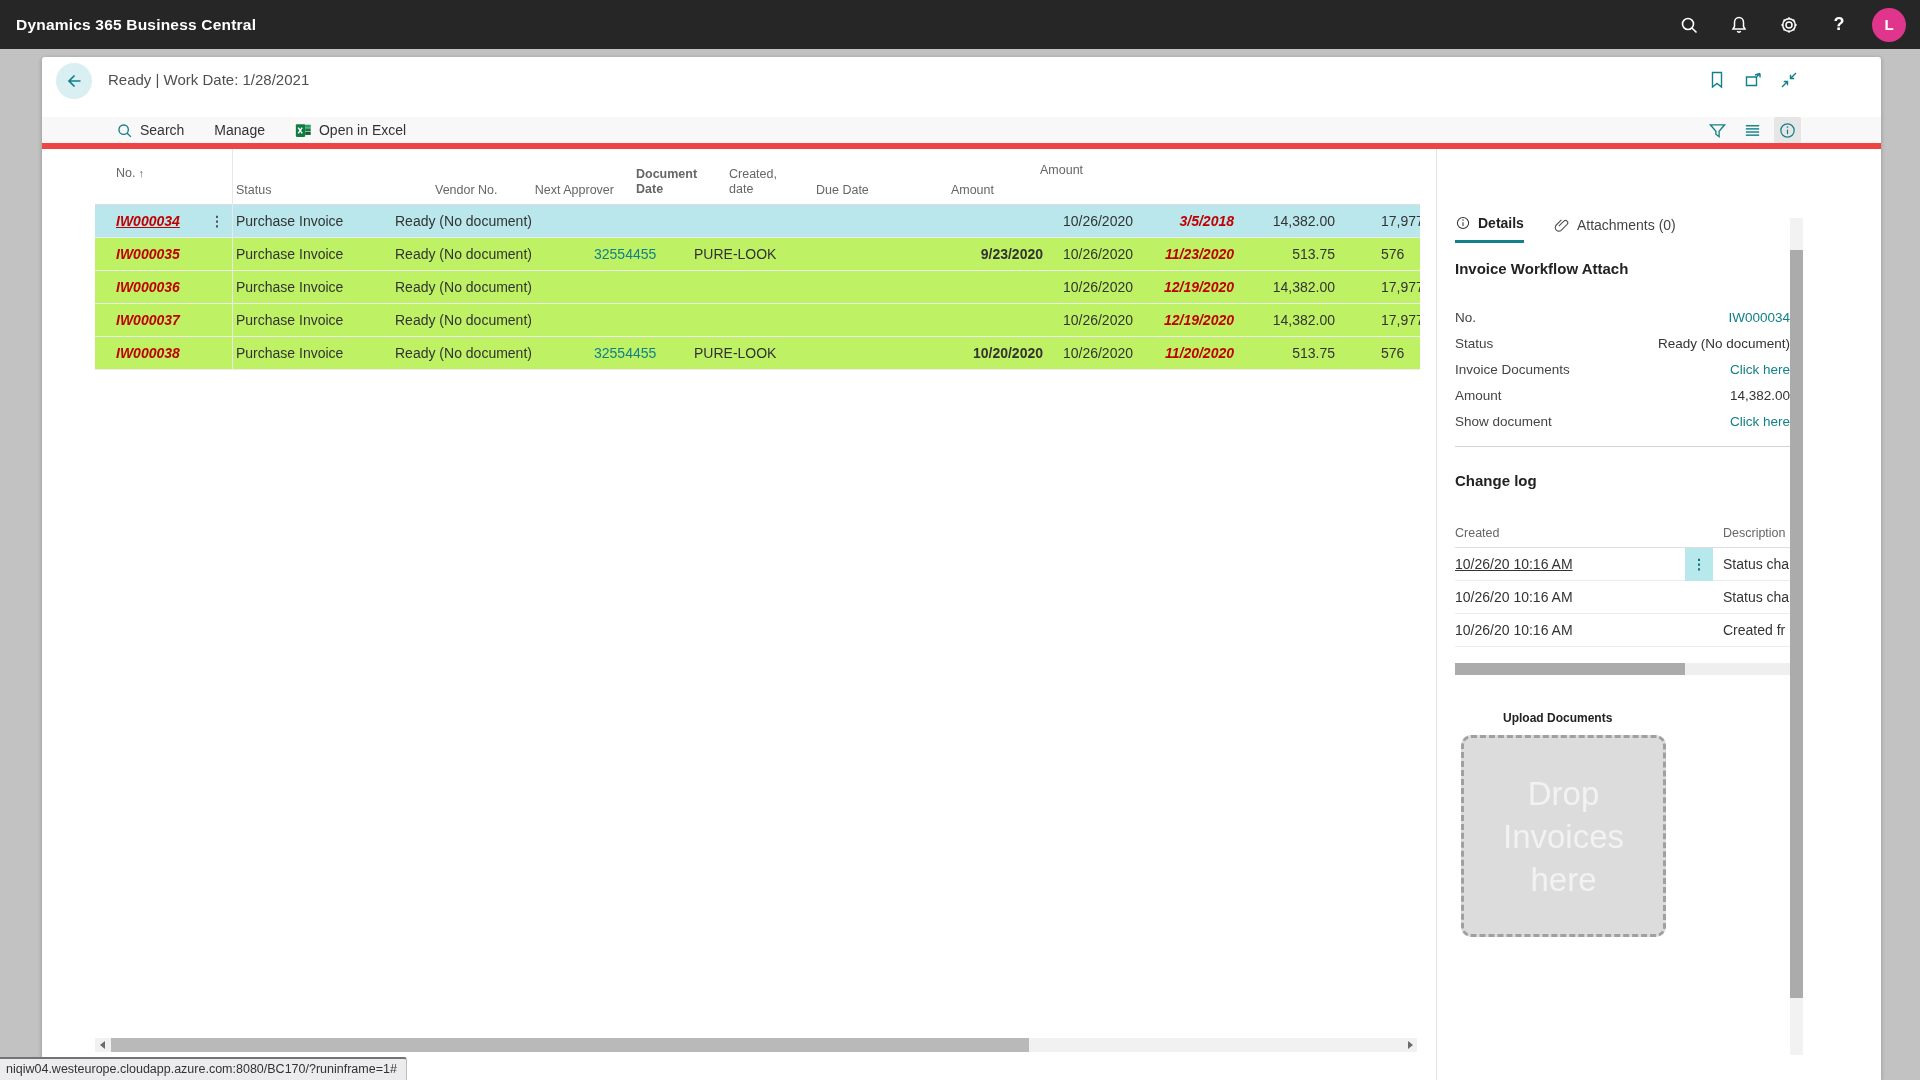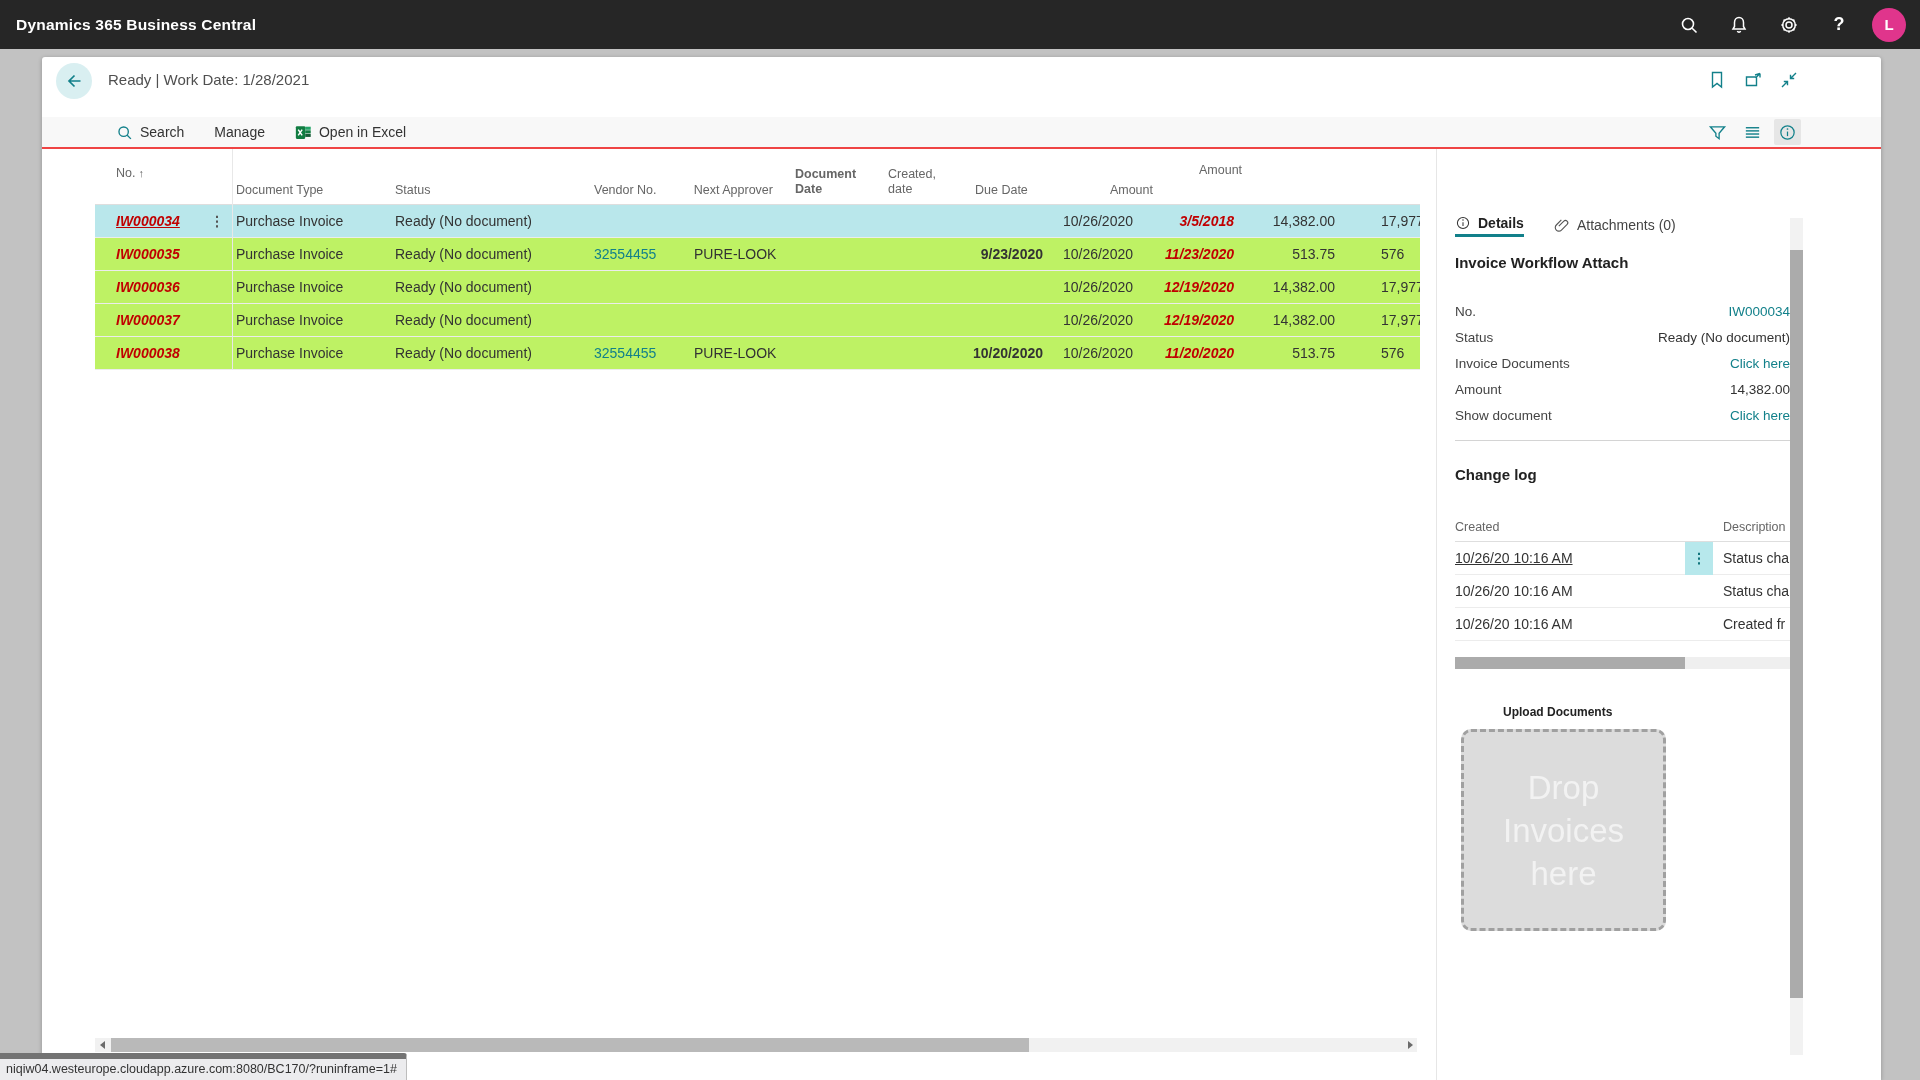--- a/index.html
+++ b/index.html
@@ -29,21 +29,21 @@
   .back-btn { position:absolute; left:14px; top:6px; width:36px; height:36px; border-radius:50%;
     background:#d9eff1; display:flex; align-items:center; justify-content:center; cursor:pointer; }
   .back-btn svg { width:20px; height:20px; }
   .page-title { position:absolute; left:66px; top:14px; font-size:15px; color:#4f4f4f; }
   .header-icons { position:absolute; right:80px; top:13px; display:flex; gap:14px; }
   .h-icon { width:22px; height:22px; color:#12808a; cursor:pointer; }
   .h-icon svg { width:20px; height:20px; }
 
   
   .toolbar { position:absolute; left:0; top:60px; right:0; height:32px; background:#f8f8f8;
-    border-bottom:2px solid #ef4444; display:flex; align-items:center; }
+    border-bottom:6px solid #ef4444; display:flex; align-items:center; }
   .tool-item { display:flex; align-items:center; gap:7px; font-size:14px; color:#333;
     cursor:pointer; margin-right:30px; }
   .tool-item:first-child { margin-left:74px; }
   .tool-item svg { width:17px; height:17px; }
   .toolbar-right { margin-left:auto; display:flex; align-items:center; gap:8px; margin-right:80px; }
   .tr-btn { width:27px; height:26px; display:flex; align-items:center; justify-content:center;
     color:#12808a; cursor:pointer; border-radius:2px; }
   .tr-btn svg { width:19px; height:19px; }
   .tr-btn.active { background:#e6e6e6; }
 
@@ -100,21 +100,21 @@
   .tri-l { width:0; height:0; border-top:4px solid transparent; border-bottom:4px solid transparent;
     border-right:5px solid #6b6b6b; }
   .tri-r { width:0; height:0; border-top:4px solid transparent; border-bottom:4px solid transparent;
     border-left:5px solid #6b6b6b; }
   .hs-thumb { position:absolute; left:16px; top:0; width:918px; height:14px; background:#b9b9b9; cursor:pointer; }
 
   
   .factbox { position:absolute; right:0; top:92px; bottom:0; width:444px; background:#fff; }
   .fb-content { position:absolute; left:18px; top:0; width:335px; }
   .fb-tabs { margin-top:66px; display:flex; gap:30px; font-size:14px; }
-  .fb-tab { display:flex; align-items:center; gap:7px; padding-bottom:3px; cursor:pointer; color:#444; }
+  .fb-tab { display:flex; align-items:center; gap:7px; padding-bottom:9px; cursor:pointer; color:#444; }
   .fb-tab.active { color:#222; font-weight:bold; border-bottom:3px solid #12808a; }
   .fb-tab svg { width:16px; height:16px; }
   .fb-section-title { margin-top:17px; font-size:15px; font-weight:bold; color:#222; }
 
   .fb-fields { margin-top:27px; }
   .fb-field { display:flex; height:26px; align-items:center; font-size:13.5px; }
   .fb-label { color:#444; }
   .fb-value { margin-left:auto; color:#333; }
   .fb-value.link { color:#12808a; cursor:pointer; }
   .fb-divider { margin-top:12px; border-top:1px solid #d4d4d4; }
@@ -139,21 +139,21 @@
     border:3px dashed #a0a0a0; border-radius:10px; display:flex; align-items:center;
     justify-content:center; text-align:center; cursor:pointer; }
   .dropzone span { font-size:33px; line-height:43px; color:#f2f2f2; }
 
   
   .vscroll { position:absolute; left:353px; top:69px; bottom:25px; width:13px; background:#f2f2f2; }
   .vs-thumb { position:absolute; left:0; top:32px; width:13px; height:748px; background:#ababab; cursor:pointer; }
 
   
   .status-url { position:fixed; left:0; bottom:0; background:#ececee;
-    border-top:6px solid #737373; border-right:1px solid #bdbdbd; border-radius:0 3px 0 0;
+    border-top:2px solid #737373; border-right:1px solid #bdbdbd; border-radius:0 3px 0 0;
     font-size:12.5px; color:#333; padding:3px 9px 4px 6px; z-index:20; }
 
   svg { display:block; }
 </style>
 </head>
 <body>
 
 <div class="titlebar">
   <div class="app-title">Dynamics 365 Business Central</div>
   <div class="titlebar-right">
@@ -266,23 +266,20 @@
 
     <div class="listing">
       <div class="grid-clip">
         <div class="grid-inner">
           <div class="freeze-line"></div>
           <div class="grid-head">
             <div class="gh c1">
               <span>No.</span>
               <span class="sort-arrow">↑</span>
             </div>
-            <div class="gh c2">
-                <span>Document Type</span>
-              </div>
             <div class="gh c3">
                 <span>Status</span>
               </div>
             <div class="gh c4">
                 <span>Vendor No.</span>
               </div>
             <div class="gh c6">
                 <span>Next Approver</span>
               </div>
             <div class="gh c7 wrap">

